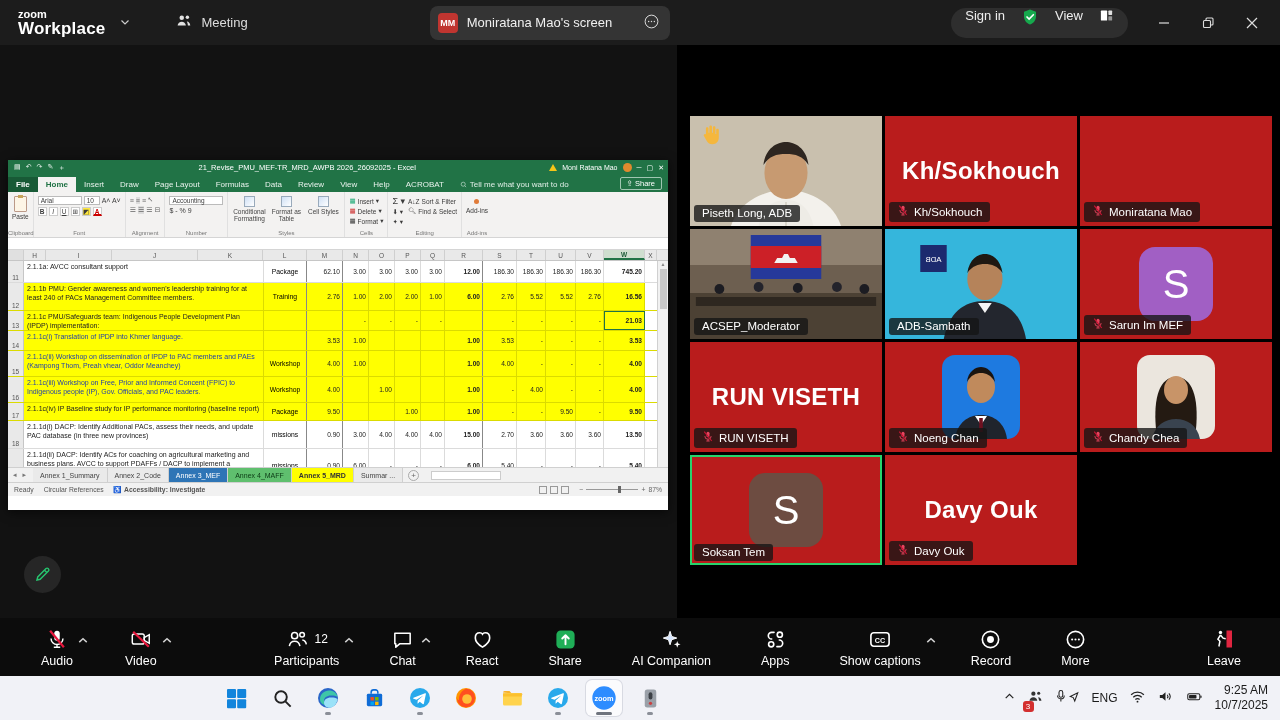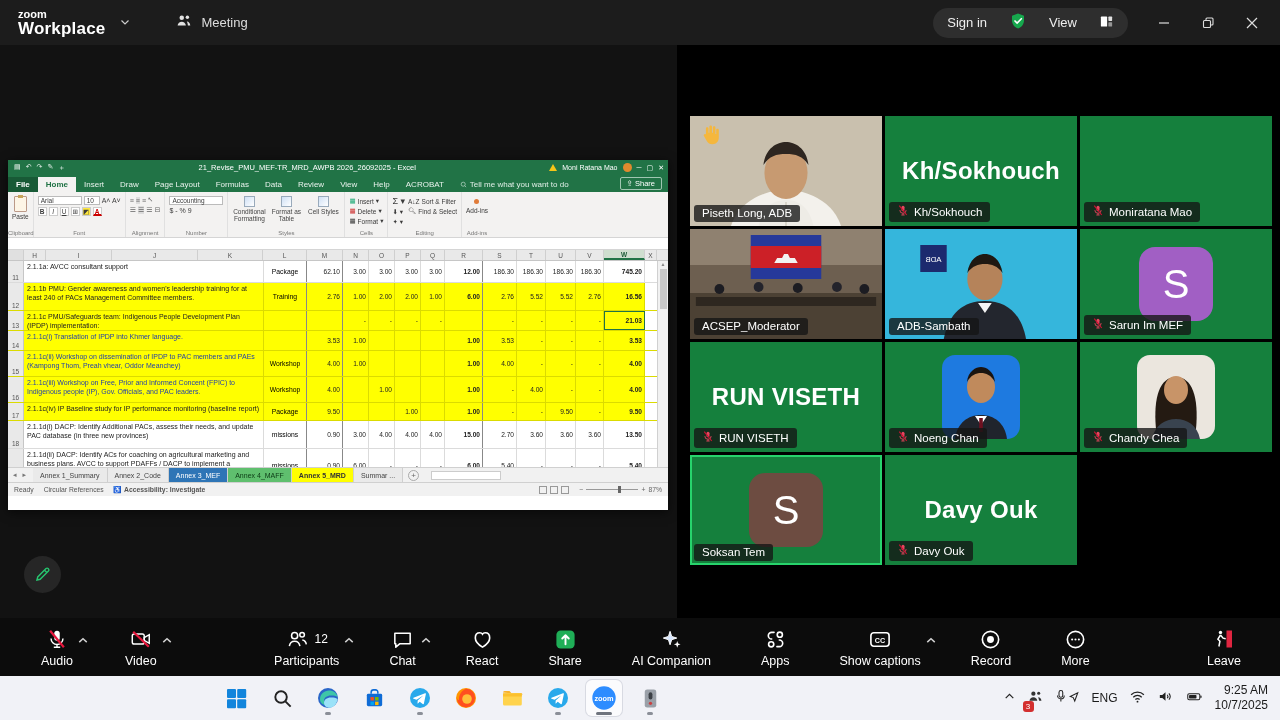--- a/index.html
+++ b/index.html
@@ -12,21 +12,21 @@
   .logo { margin-left:18px; line-height:1; }
   .logo-zoom { display:block; font-size:11px; font-weight:bold; color:#fff; }
   .logo-wp { display:block; font-size:17px; font-weight:bold; color:#fff; letter-spacing:.2px; }
   .logo-chev { margin-left:14px; color:#ccc; }
   .meeting-tab { display:flex; align-items:center; gap:8px; margin-left:44px; font-size:13px; color:#ddd; }
   .screen-tab { display:flex; align-items:center; gap:9px; margin-left:182px; background:#343434;
     border-radius:8px; height:34px; padding:0 10px 0 8px; font-size:13px; color:#f0f0f0; width:240px; }
   .screen-avatar { width:20px; height:20px; border-radius:4px; background:#c03530; color:#fff;
     font-size:9px; font-weight:bold; display:flex; align-items:center; justify-content:center; }
   .screen-tab .ellip { margin-left:auto; }
-  .signin-pill { margin-left:auto; display:flex; align-items:center; gap:22px; background:#2e2e2e;
+  .signin-pill { margin-left:auto; display:flex; gap:16px; background:#2e2e2e;
     border-radius:16px; height:30px; padding:0 14px; font-size:13px; }
   .winctl { display:flex; margin-left:14px; margin-right:6px; }
   .winctl > div { width:44px; height:45px; display:flex; align-items:center; justify-content:center; color:#ddd; font-size:13px; }
 
   
   .share-area { position:absolute; top:45px; left:0; width:677px; height:573px; background:#121212; }
 
   
   .xl { position:absolute; left:8px; top:115px; width:660px; height:350px; background:#fff;
     box-shadow:0 2px 10px rgba(0,0,0,.6); font-family:"Liberation Sans",sans-serif; }
@@ -100,21 +100,21 @@
   .zs-line { width:52px; height:1px; background:#999; position:relative; }
   .zs-line::after { content:""; position:absolute; left:60%; top:-3px; width:3px; height:7px; background:#666; }
 
   
   .pencil-btn { position:absolute; left:24px; top:511px; width:37px; height:37px; border-radius:50%;
     background:#262626; display:flex; align-items:center; justify-content:center; }
 
   
   .pgrid { position:absolute; left:690px; top:116px; width:588px; display:grid;
     grid-template-columns:repeat(3,192px); grid-auto-rows:110px; gap:3px; }
-  .tile { position:relative; background:#15803d; overflow:hidden;text-decoration:underline; }
+  .tile { position:relative; background:#b91c1c; overflow:hidden;text-decoration:underline; }
   .tile.active { outline:2px solid #27d46c; outline-offset:-2px; }
   .tile-center { position:absolute; inset:0; display:flex; align-items:center; justify-content:center;
     color:#fff; font-weight:bold; font-size:24px; letter-spacing:.3px; white-space:pre; }
   .tile-initial { position:absolute; inset:0; display:flex; align-items:center; justify-content:center; }
   .init-box { width:74px; height:74px; border-radius:16px; display:flex; align-items:center; justify-content:center;
     color:#fff; font-size:40px; }
   .tile-label { position:absolute; left:4px; bottom:4px; background:rgba(20,20,20,.78); color:#fff;
     font-size:11.5px; padding:2px 8px 3px; border-radius:3px; display:flex; align-items:center; gap:5px; max-width:180px; white-space:nowrap; }
   .hand-badge { position:absolute; left:8px; top:6px; }
   .tile video-fill, .vfill { position:absolute; inset:0; width:100%; height:100%; }
@@ -167,20 +167,32 @@
     <span>
       <svg width="18" height="18" viewBox="0 0 24 24" fill="#e3e3e3">
           <circle cx="9" cy="7.5" r="3"></circle>
           <path d="M3.5 18c.4-3.2 2.6-5 5.5-5s5.1 1.8 5.5 5z"></path>
           <circle cx="16.5" cy="7" r="2.3"></circle>
           <path d="M15.8 12.8c2.6.3 4.2 2 4.6 5.2h-3.2c-.2-2.2-.6-3.9-1.4-5.2z"></path>
         </svg>
     </span>
     <span>Meeting</span>
   </div>
+  <div class="screen-tab">
+    <span class="screen-avatar">MM</span>
+    <span>Moniratana Mao's screen</span>
+    <span class="ellip">
+      <svg width="17" height="17" viewBox="0 0 24 24">
+          <circle cx="12" cy="12" r="9" fill="none" stroke="#ddd" stroke-width="1.4"></circle>
+          <circle cx="8" cy="12" r="1" fill="#ddd"></circle>
+          <circle cx="12" cy="12" r="1" fill="#ddd"></circle>
+          <circle cx="16" cy="12" r="1" fill="#ddd"></circle>
+        </svg>
+    </span>
+  </div>
   <div class="signin-pill">
     <span>Sign in</span>
     <span>
       <svg width="18" height="18" viewBox="0 0 24 24">
           <path d="M12 2l8 3v6c0 5.2-3.4 9.4-8 11-4.6-1.6-8-5.8-8-11V5z" fill="#16a84d"></path>
           <path d="M8 12l2.8 2.8L16.5 9" stroke="#fff" stroke-width="2.2" fill="none" stroke-linecap="round"></path>
         </svg>
     </span>
     <span>View</span>
     <span>

